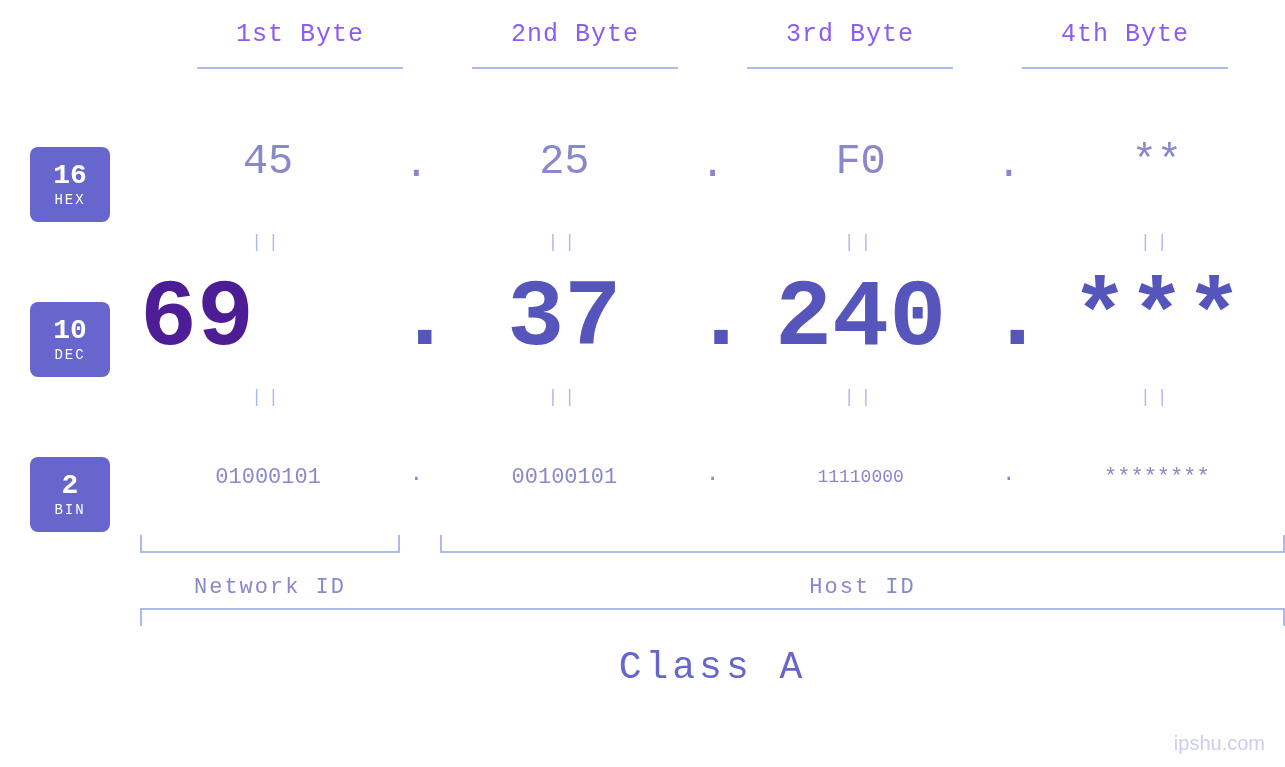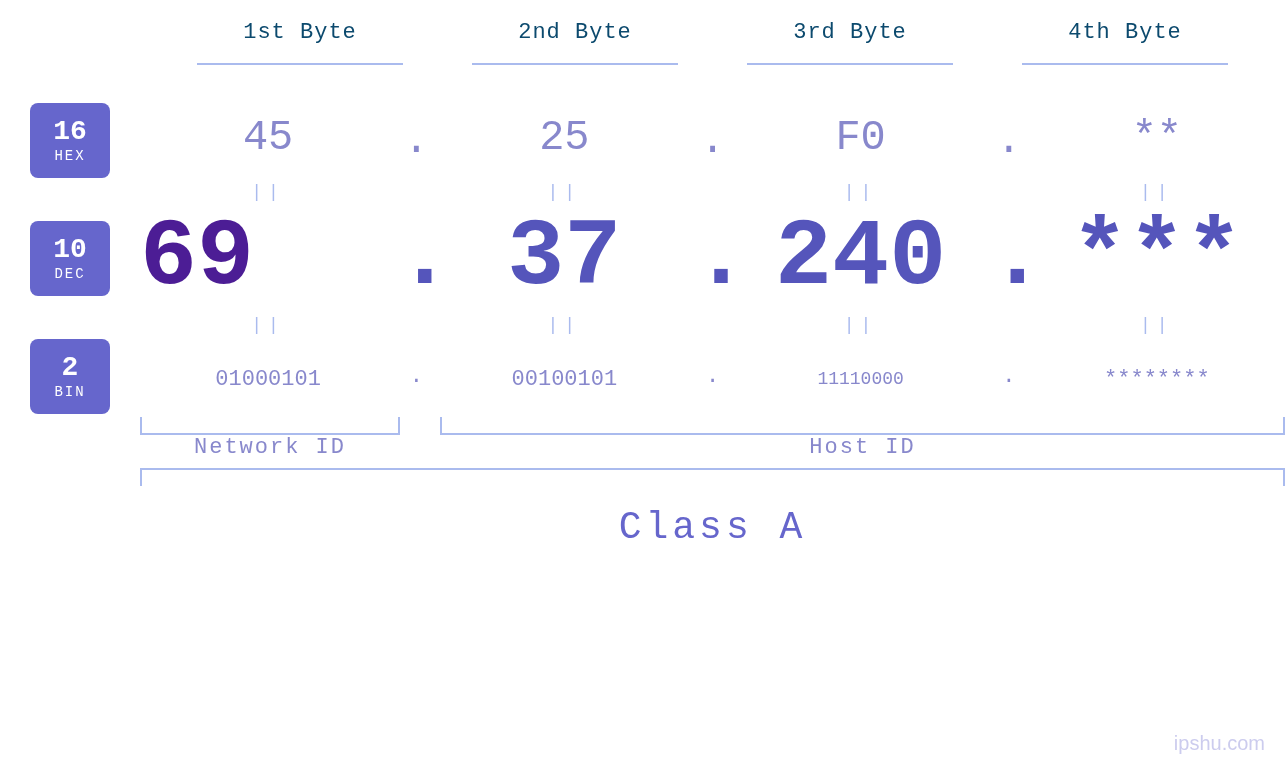--- a/index.html
+++ b/index.html
@@ -28,22 +28,22 @@
     .byte-headers {
       display: flex;
       width: 1100px;
       margin-left: 140px;
       margin-bottom: 10px;
     }
 
     .byte-header {
       flex: 1;
       text-align: center;
-      color: #0c4a6e;
-      font-size: 22px;
+      color: #8b5cf6;
+      font-size: 25px;
       font-family: 'Courier New', Courier, monospace;
       letter-spacing: 1px;
     }
 
     
     .brackets-row {
       display: flex;
       width: 1100px;
       margin-left: 140px;
       margin-bottom: 30px;
@@ -136,20 +136,21 @@
     .full-row {
       display: flex;
       width: 1285px;
       align-items: center;
     }
 
     .badge-col {
       width: 140px;
       display: flex;
       justify-content: center;
+      margin-top: 40px;
     }
 
     .values-row-wrap {
       flex: 1;
       display: flex;
       align-items: center;
     }
   </style>
 </head>
 <body>
@@ -262,21 +263,21 @@
 
     <div style="position:relative; display:flex; align-items:flex-end;">
       <div style="width:260px; height:18px; border:2px solid #aabbee; border-top:none;"></div>
     </div>
 
     <div style="width:40px;"></div>
 
     <div style="flex:1; height:18px; border:2px solid #aabbee; border-top:none;"></div>
   </div>
 
-  <div style="display:flex; width:1145px; margin-left:140px; margin-top:0; align-items:center;">
+  <div style="display:flex; width:1145px; margin-left:140px; margin-top:22px; align-items:center;">
     <div style="width:260px; text-align:center; color:#8888cc; font-size:22px; font-family:'Courier New',monospace; letter-spacing:2px;">Network ID</div>
     <div style="width:40px;"></div>
     <div style="flex:1; text-align:center; color:#8888cc; font-size:22px; font-family:'Courier New',monospace; letter-spacing:2px;">Host ID</div>
   </div>
 
   <div style="width:1145px; margin-left:140px; margin-top:8px;">
     <div style="width:100%; height:18px; border:2px solid #aabbee; border-bottom:none;"></div>
   </div>
 
   <div style="width:1145px; margin-left:140px; display:flex; justify-content:center; margin-top:20px;">

